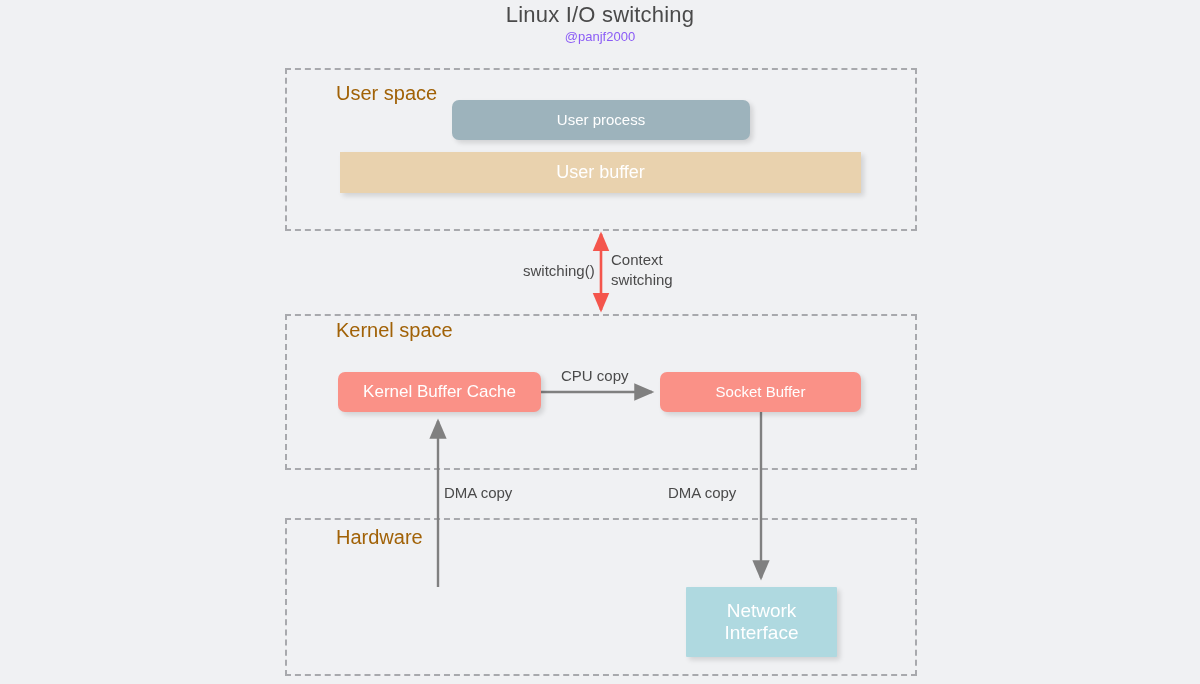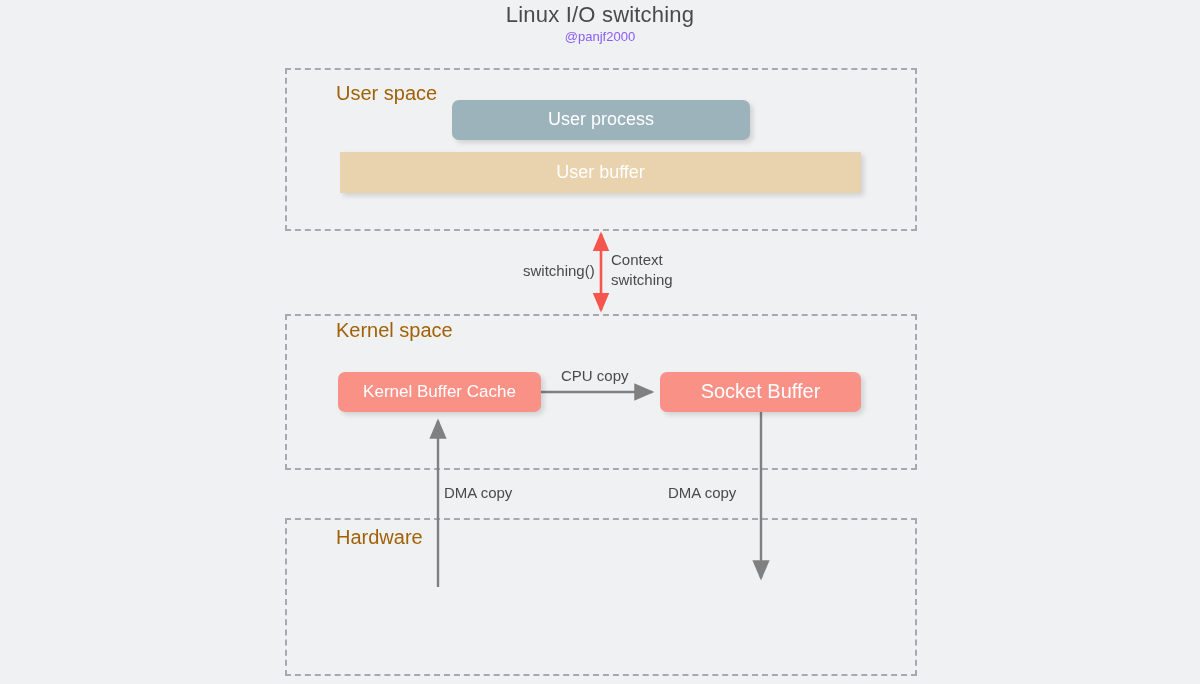--- a/index.html
+++ b/index.html
@@ -76,39 +76,39 @@
     color: #ffffff;
     text-align: center;
     line-height: 1.18;
     box-shadow: 3px 3px 5px rgba(0,0,0,0.13);
   }
 
   #node-user-process {
     left: 452px; top: 100px; width: 298px; height: 40px;
     background: #9db3bc;
     border-radius: 7px;
-    font-size: 18px;
+    font-size: 15px;
   }
   #node-user-buffer {
     left: 340px; top: 152px; width: 521px; height: 41px;
     background: #e9d2ae;
     border-radius: 0;
     font-size: 18px;
   }
   #node-kernel-buffer-cache {
     left: 338px; top: 372px; width: 203px; height: 40px;
     background: #fa9187;
     border-radius: 7px;
     font-size: 17px;
   }
   #node-socket-buffer {
     left: 660px; top: 372px; width: 201px; height: 40px;
     background: #fa9187;
     border-radius: 7px;
-    font-size: 20px;
+    font-size: 15px;
   }
   #node-disk {
     left: 378px; top: 587px; width: 119px; height: 70px;
     background: #afd9e0;
     border-radius: 1px;
     font-size: 19px;
   }
   #node-network-interface {
     left: 686px; top: 587px; width: 151px; height: 70px;
     background: #afd9e0;
@@ -187,20 +187,24 @@
 
   <div class="node" id="node-kernel-buffer-cache">
     <span>Kernel Buffer Cache</span>
   </div>
 
   <div class="node" id="node-socket-buffer">
     <span>Socket Buffer</span>
   </div>
 
 
+  <div class="node" id="node-network-interface">
+    <span>Network</span>
+    <span>Interface</span>
+  </div>
 
   <div class="edge-label" id="lbl-sendfile">switching()</div>
   <div class="edge-label" id="lbl-context-switch">
     <div>Context</div>
     <div>switching</div>
   </div>
   <div class="edge-label" id="lbl-cpu-copy">CPU copy</div>
   <div class="edge-label" id="lbl-dma-copy-left">DMA copy</div>
   <div class="edge-label" id="lbl-dma-copy-right">DMA copy</div>
 

